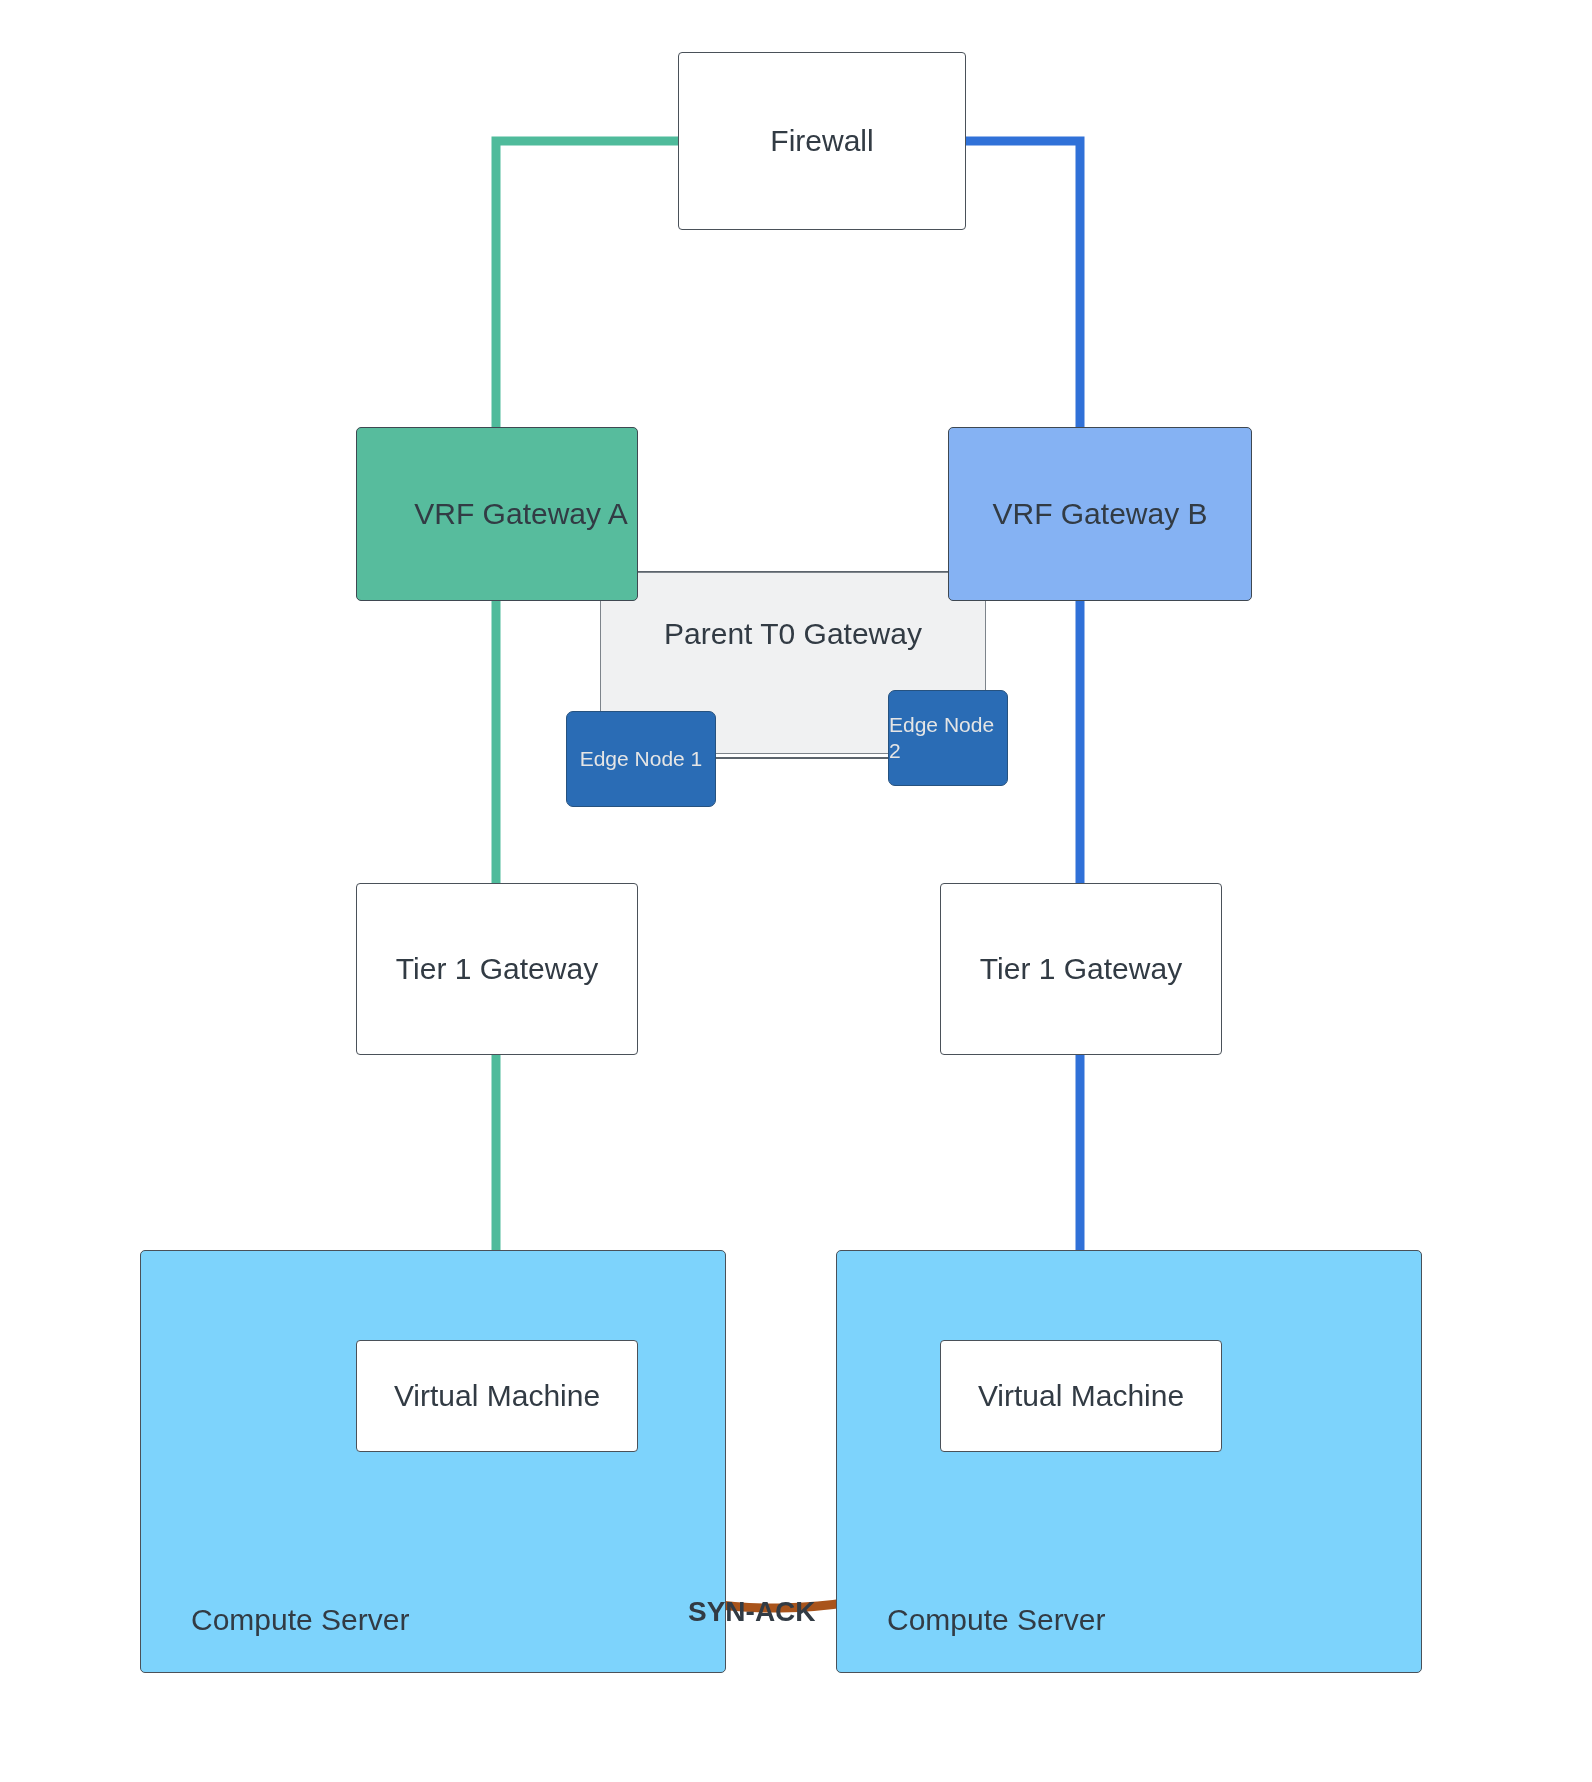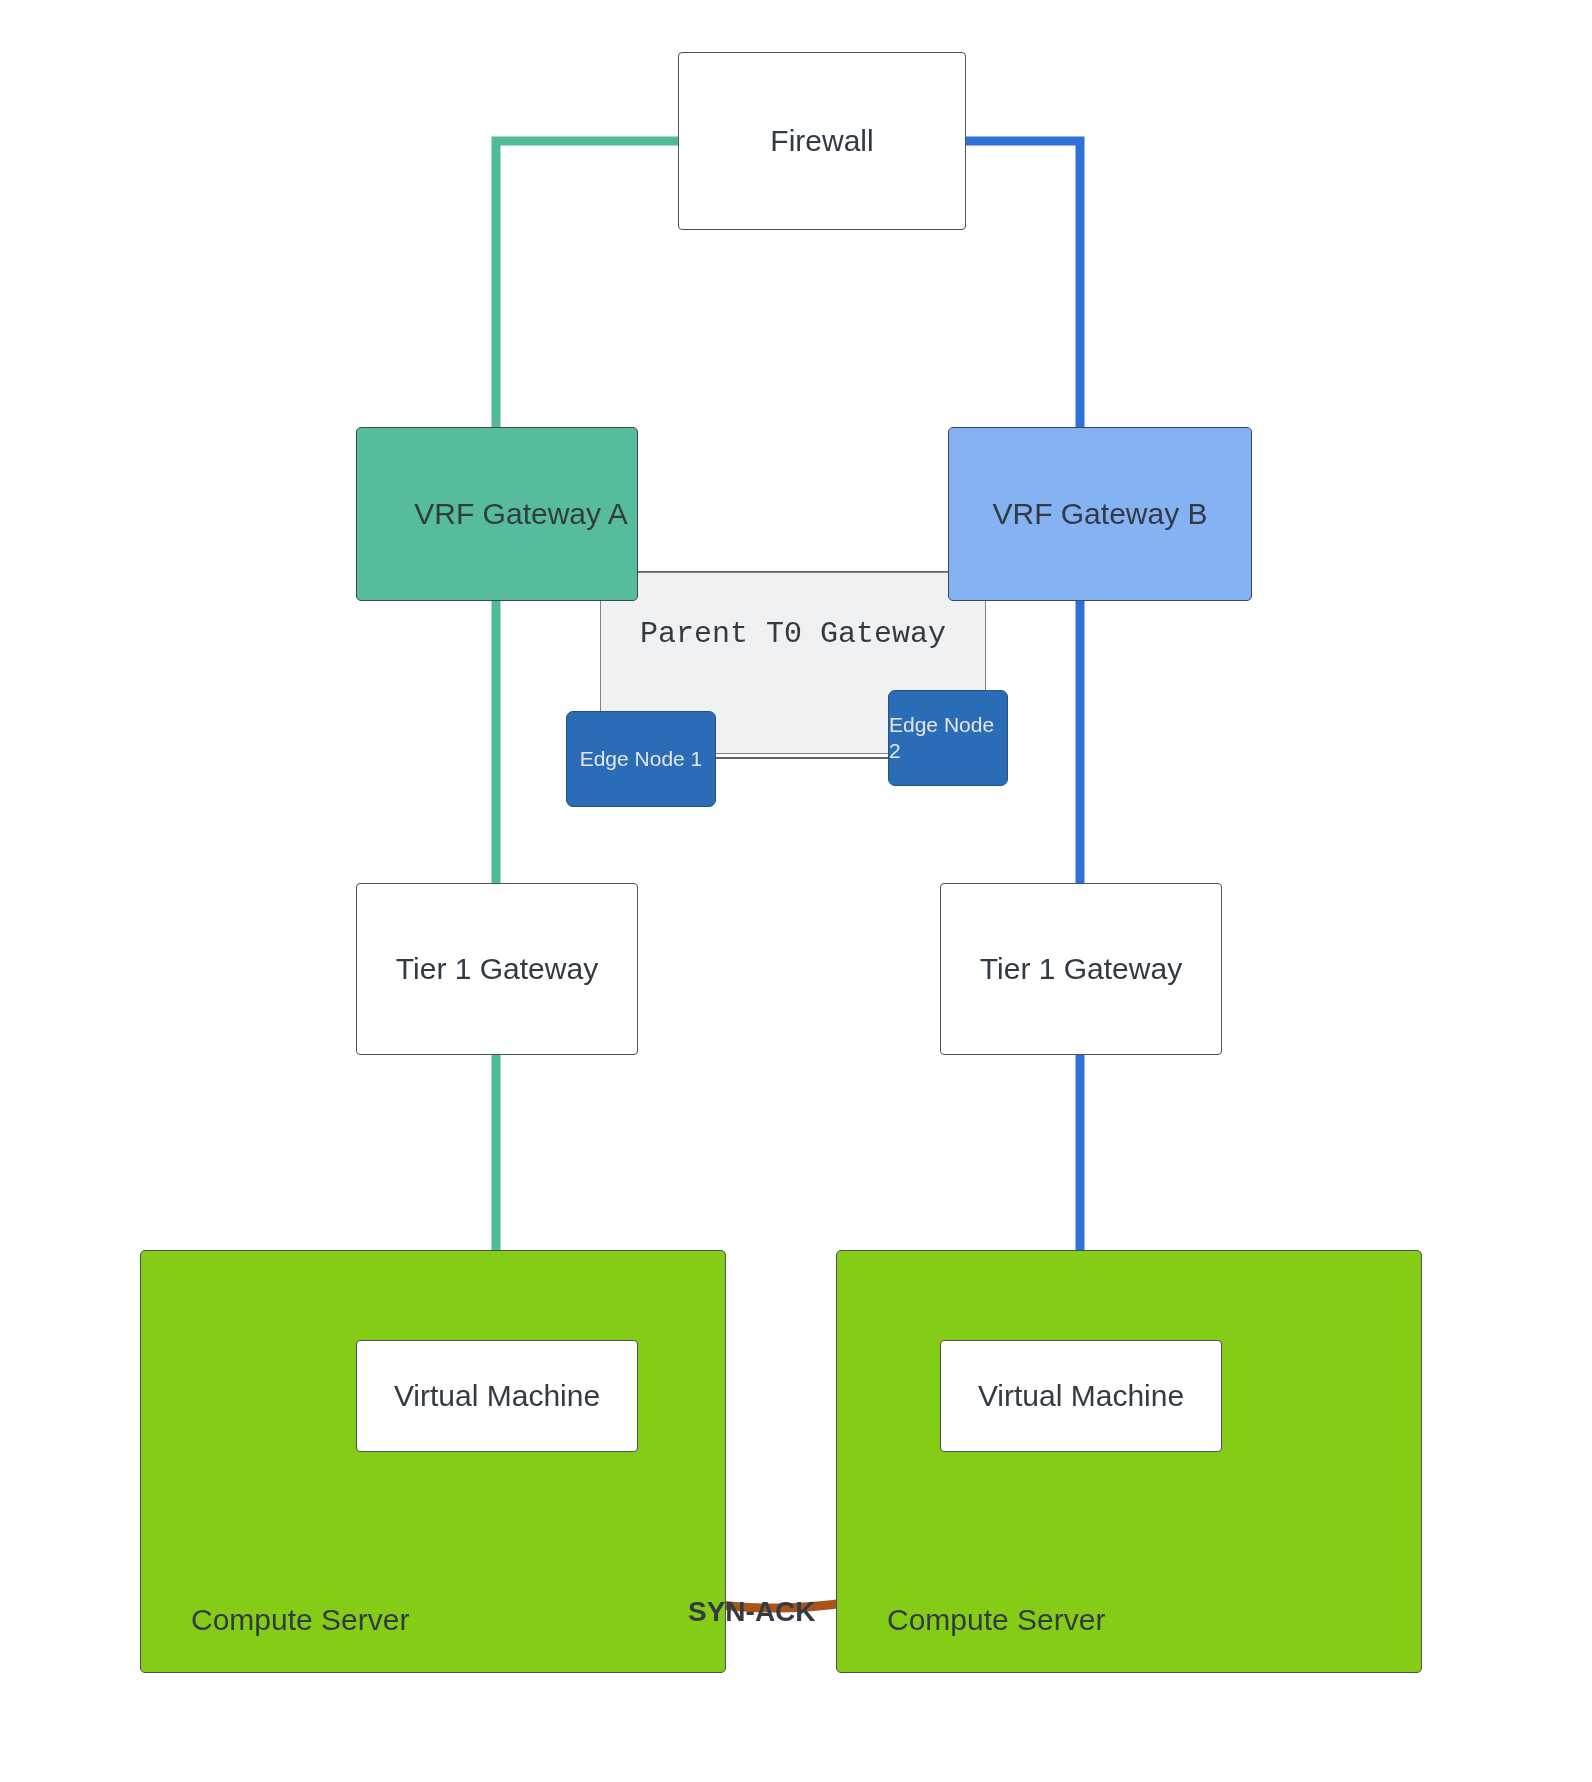--- a/index.html
+++ b/index.html
@@ -64,24 +64,23 @@
     background: #f0f1f2;
     border: 1px solid #7d848b;
     border-radius: 0;
   }
   .t0-label {
     position: absolute;
     width: 100%;
     text-align: center;
     font-size: 30px;
     color: #323b44;
-    font-family: Liberation Mono, monospace;
   }
   .compute-group {
-    background: #84cc16;
+    background: #7dd3fc;
   }
   .compute-label {
     position: absolute;
     font-size: 30px;
     color: #323b44;
     white-space: nowrap;
   }
   .flow-label {
     position: absolute;
     font-size: 28px;

